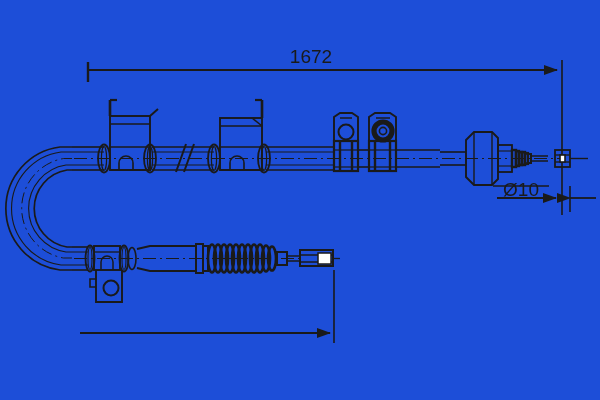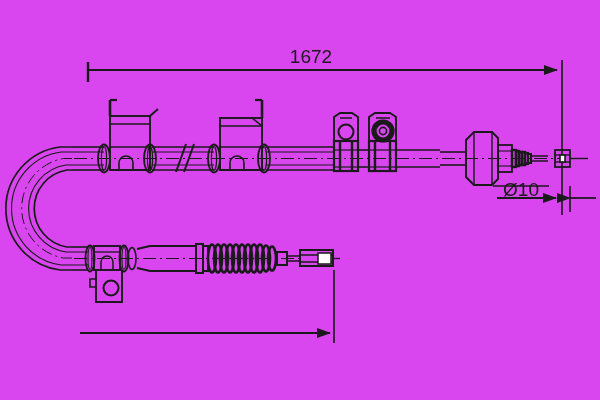--- a/index.html
+++ b/index.html
@@ -1,18 +1,18 @@
 <!DOCTYPE html>
 <html><head>
 <meta charset="utf-8">
 <style>
   html,body{margin:0;padding:0;background:#ffffff;}
   body{width:600px;height:400px;overflow:hidden;
        font-family:"Liberation Sans",sans-serif;}
-  #stage{position:relative;width:600px;height:400px;background:#d946ef;}
+  #stage{position:relative;width:600px;height:400px;background:#1d4ed8;}
   svg{display:block;}
   .dimtext{font-family:"Liberation Sans",sans-serif;font-size:19px;fill:#1a1a1a;}
 </style>
 </head>
 <body>
 
 <div id="stage">
 <svg width="600" height="400" viewBox="0 0 600 400">
 
   <defs>

